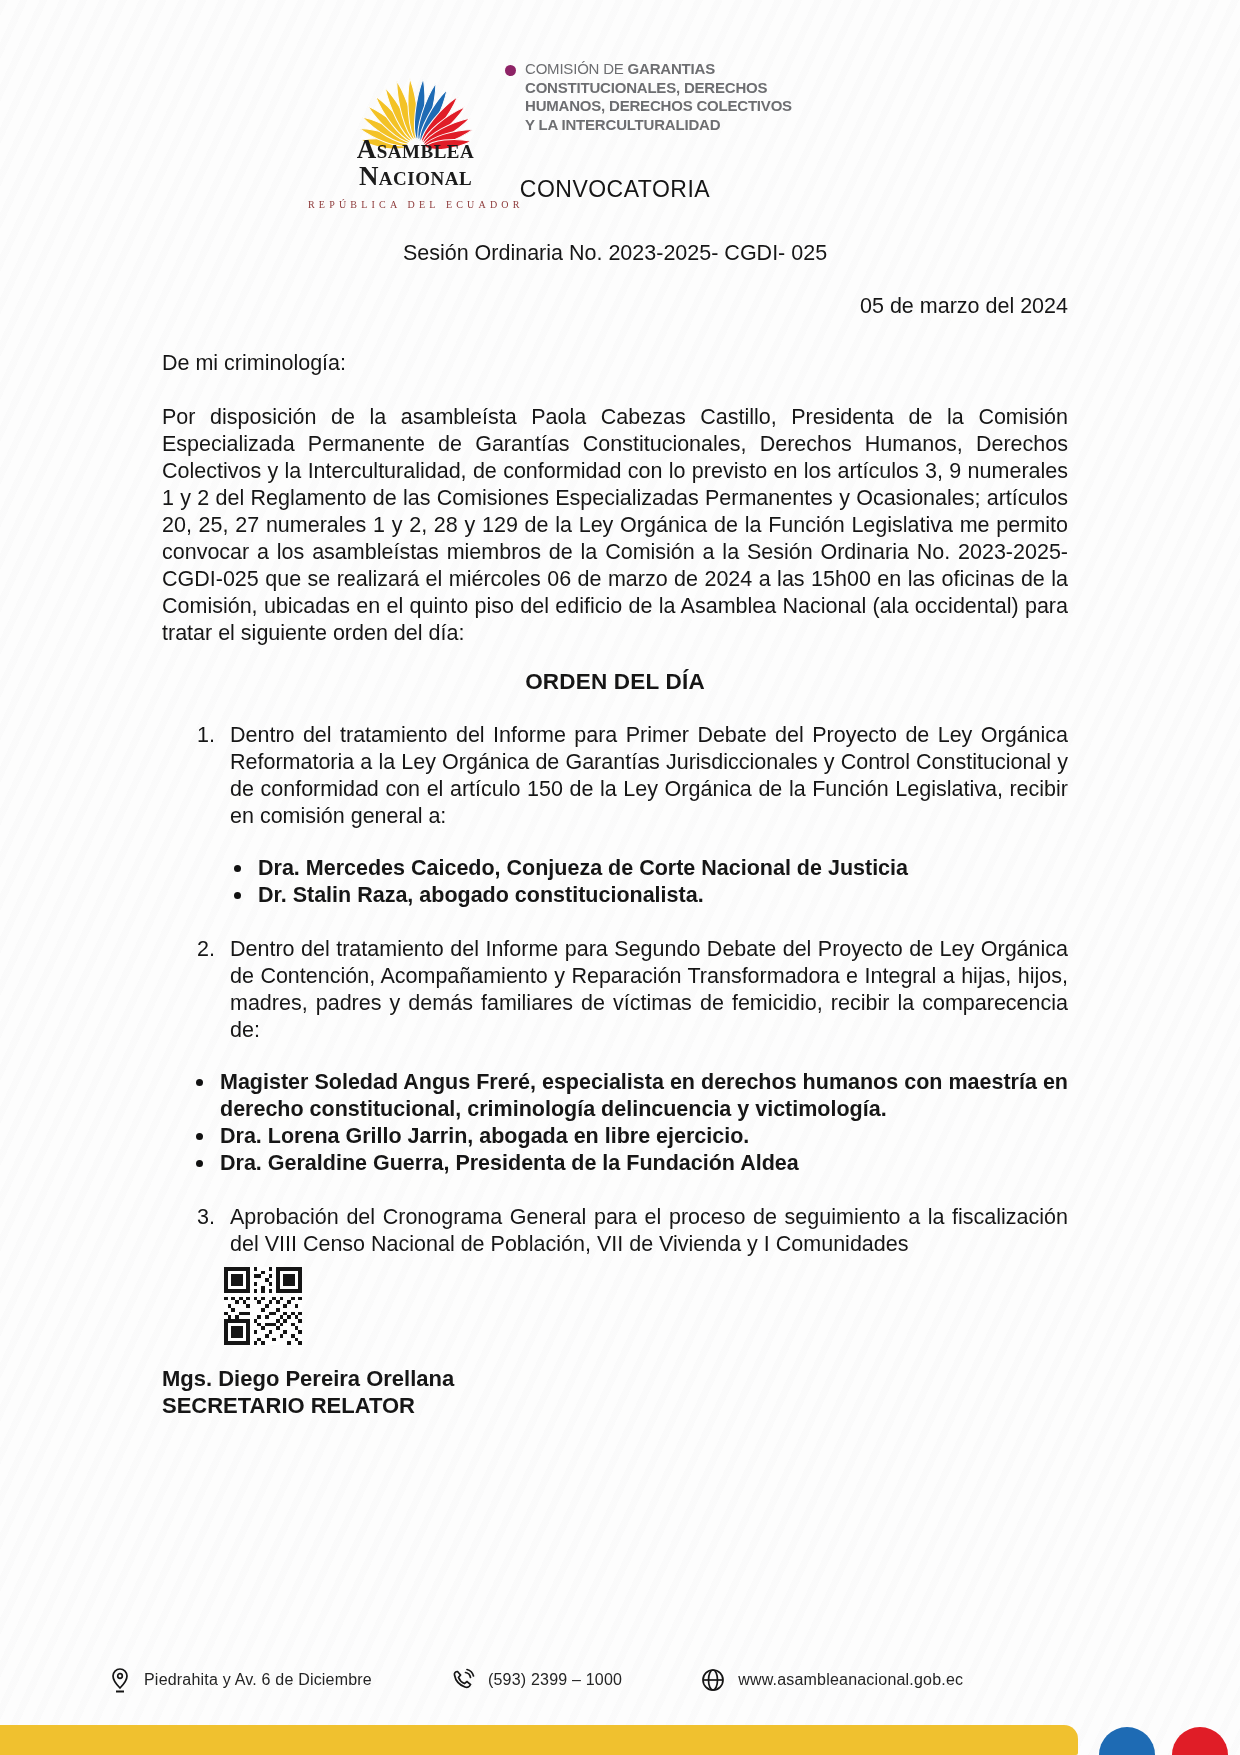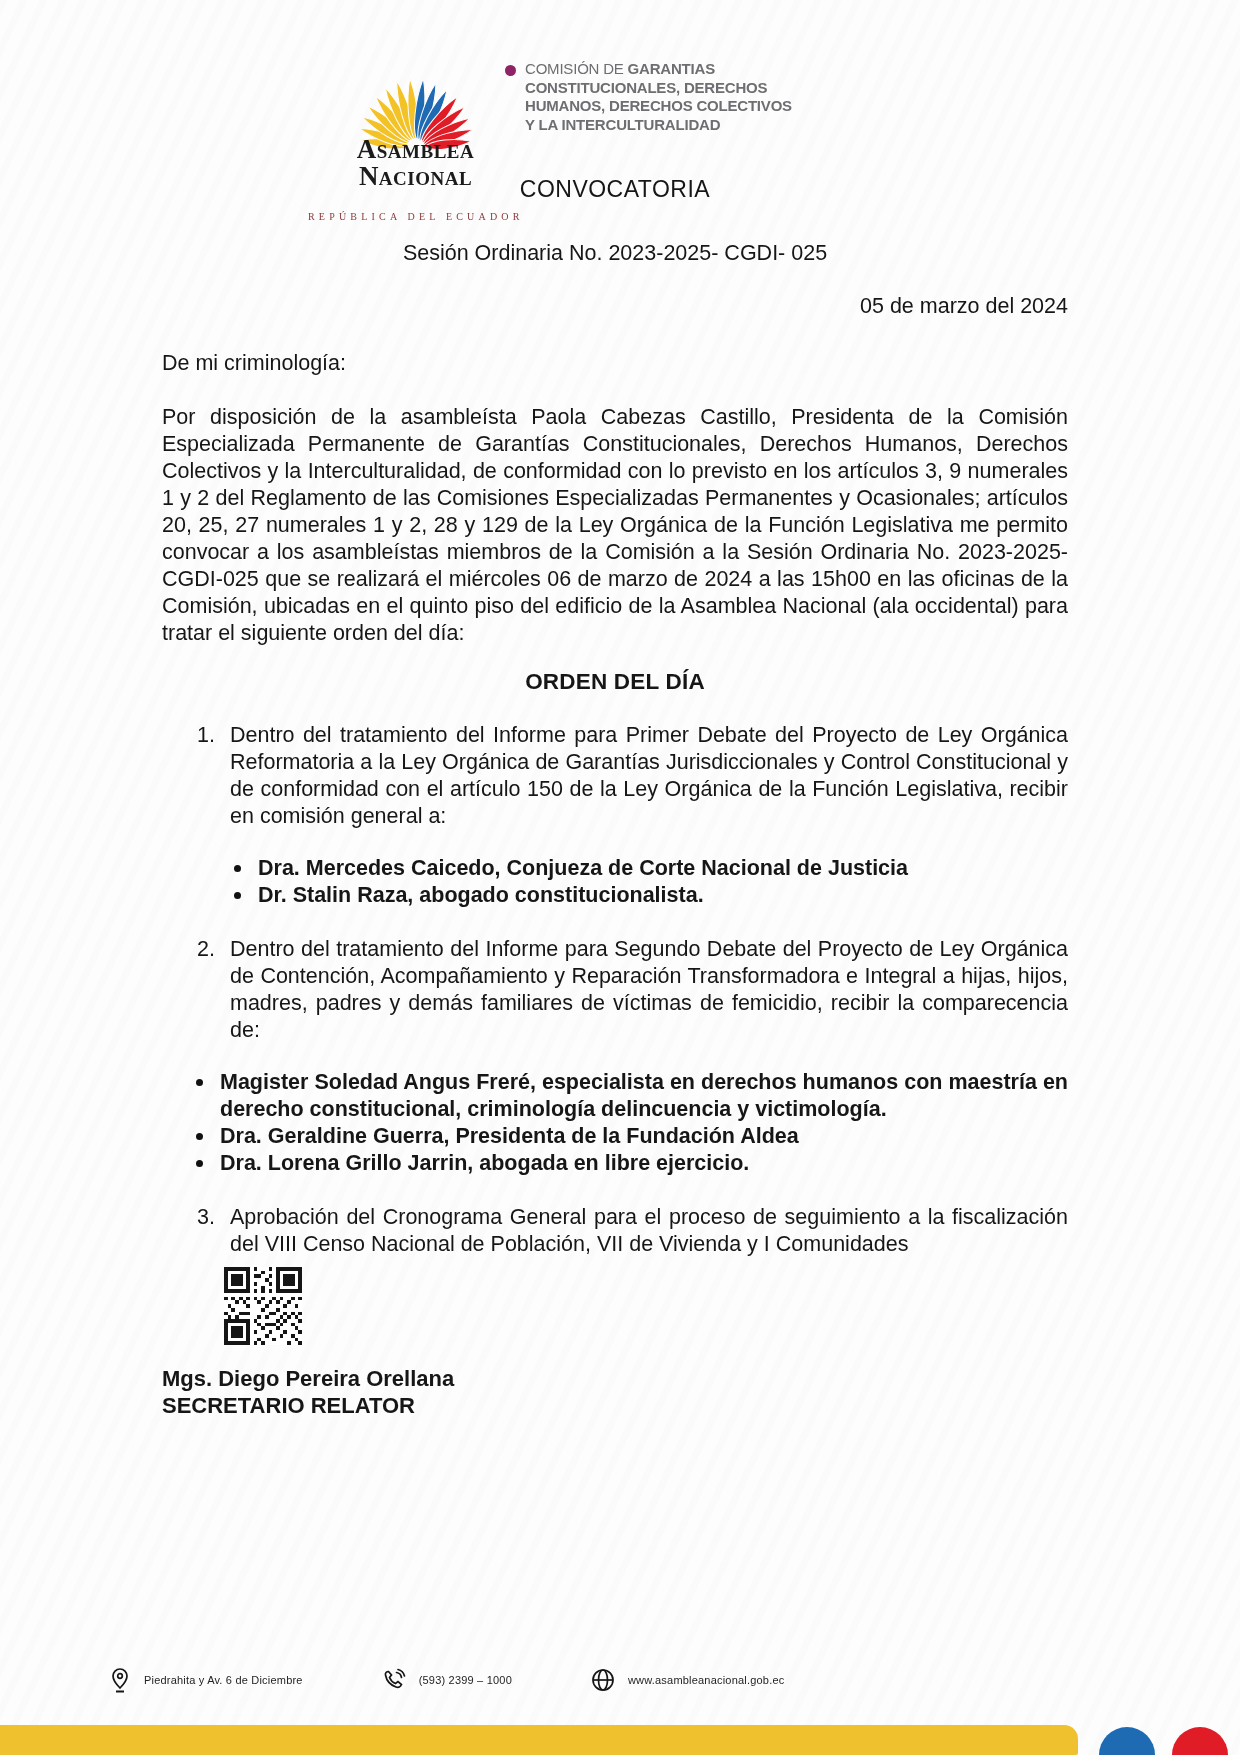--- a/index.html
+++ b/index.html
@@ -25,21 +25,21 @@
     font-size:27px;
     letter-spacing:0.5px;
     color:#1b1b1b;
     line-height:1;
   }
   .logo-subtitle{
     font-family:"Liberation Serif", serif;
     font-size:10px;
     letter-spacing:4.2px;
     color:#8d3a3a;
-    margin-top:21px;
+    margin-top:9px;
     white-space:nowrap;
   }
   .commission{position:absolute;left:525px;top:60px;}
   .commission .bullet{
     position:absolute;left:-20px;top:5px;
     width:11px;height:11px;border-radius:50%;
     background:#8e2366;
   }
   .commission-lines{
     font-size:15px;line-height:18.5px;
@@ -86,21 +86,21 @@
   .sig-meta{margin-left:6px;padding-top:18px;font-family:"Liberation Mono", monospace;color:#1e1e1e;}
   .sig-caption{font-size:9px;font-weight:700;letter-spacing:0;line-height:10px;}
   .sig-mono-name{font-size:14.5px;font-weight:700;line-height:17px;letter-spacing:1px;}
   .sig-name{font-weight:700;font-size:22px;margin-top:20px;line-height:27px;}
   .sig-role{font-weight:700;font-size:22px;line-height:27px;}
 
   
   .footer-row{
     position:absolute;left:108px;bottom:62px;
     display:flex;
-    font-size:11px;color:#242424;letter-spacing:0.2px;
+    font-size:16px;color:#242424;letter-spacing:0.2px;
   }
   .f-item{display:flex;align-items:center;}
   .f-item + .f-item{margin-left:78px;}
   .f-item svg{margin-right:12px;flex:0 0 auto;}
   .bar-yellow{
     position:absolute;left:0;bottom:0;
     width:1078px;height:30px;
     background:#f0c12f;
     border-top-right-radius:14px;border-bottom-right-radius:2px;
   }
@@ -189,25 +189,25 @@
       <p>Dentro del tratamiento del Informe para Segundo Debate del Proyecto de Ley Orgánica de Contención, Acompañamiento y Reparación Transformadora e Integral a hijas, hijos, madres, padres y demás familiares de víctimas de femicidio, recibir la comparecencia de:</p>
     </div>
 
     <ul class="bullets outer">
       <li>
           <span class="dot"></span>
           <p>Magister Soledad Angus Freré, especialista en derechos humanos con maestría en derecho constitucional, criminología delincuencia y victimología.</p>
         </li>
       <li>
           <span class="dot"></span>
+          <p>Dra. Lorena Grillo Jarrin, abogada en libre ejercicio.</p>
+        </li>
+      <li>
+          <span class="dot"></span>
           <p>Dra. Geraldine Guerra, Presidenta de la Fundación Aldea</p>
-        </li>
-      <li>
-          <span class="dot"></span>
-          <p>Dra. Lorena Grillo Jarrin, abogada en libre ejercicio.</p>
         </li>
     </ul>
 
     <div class="num-item">
       <span class="num">3.</span>
       <p>Aprobación del Cronograma General para el proceso de seguimiento a la fiscalización del VIII Censo Nacional de Población, VII de Vivienda y I Comunidades</p>
     </div>
 
 
     <div class="qr-row">

